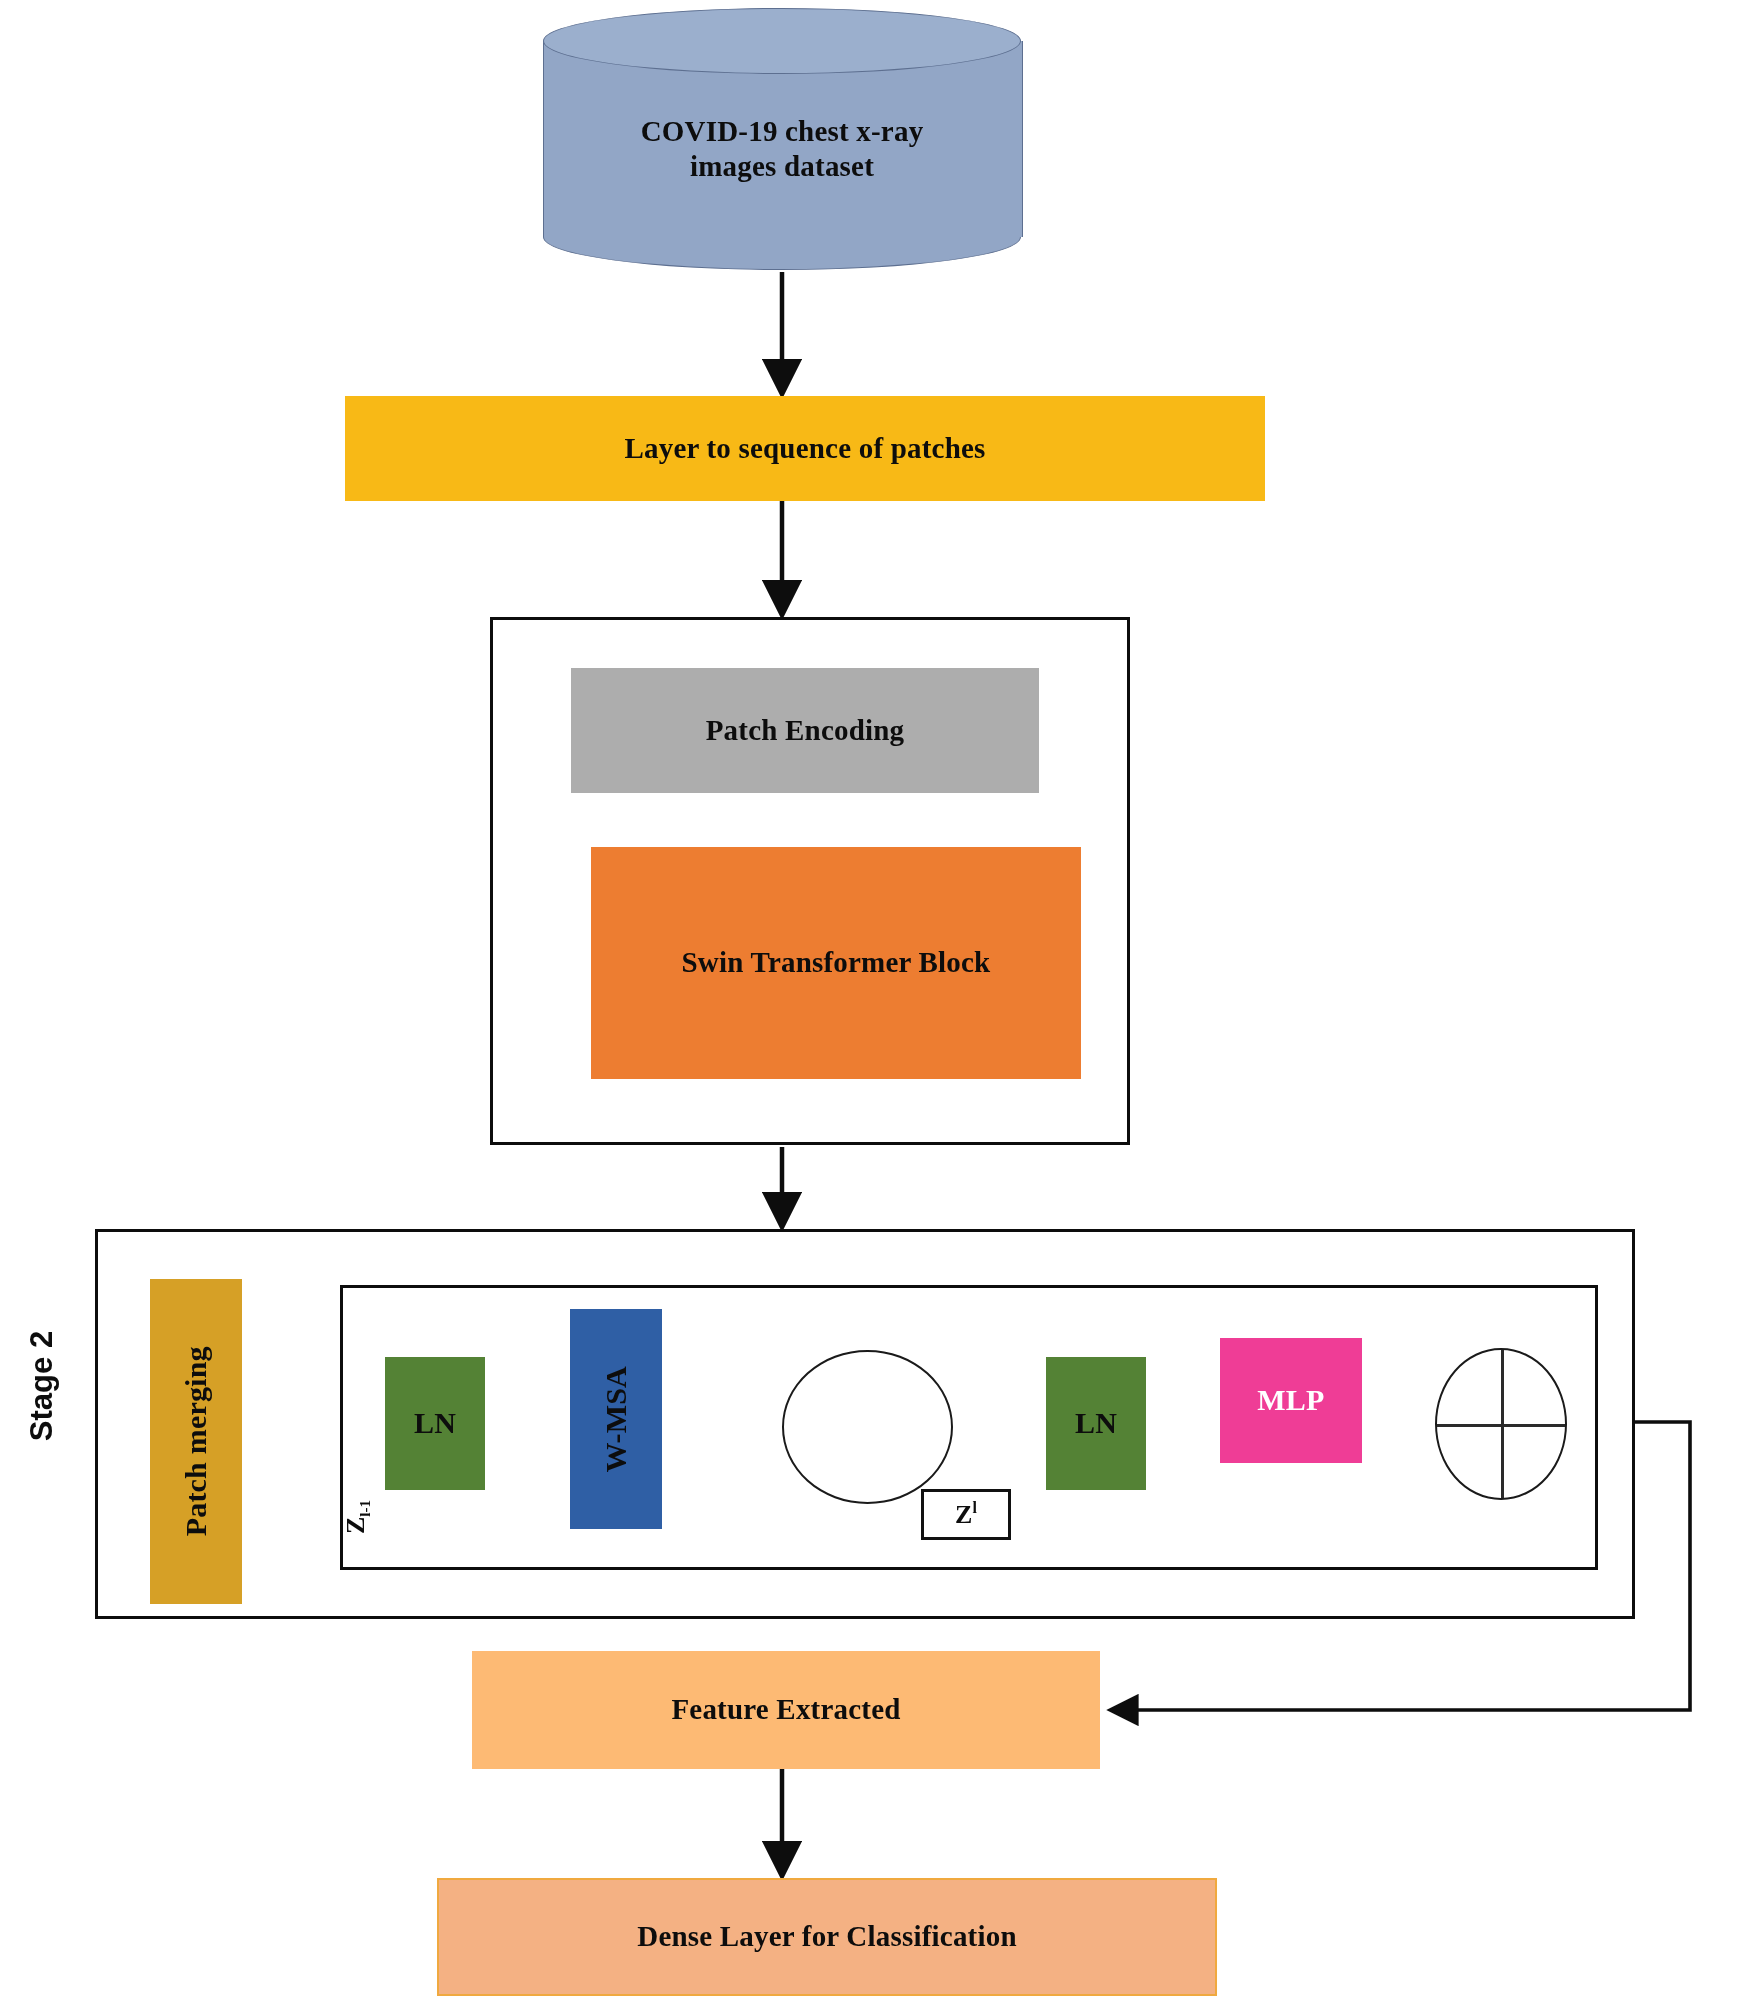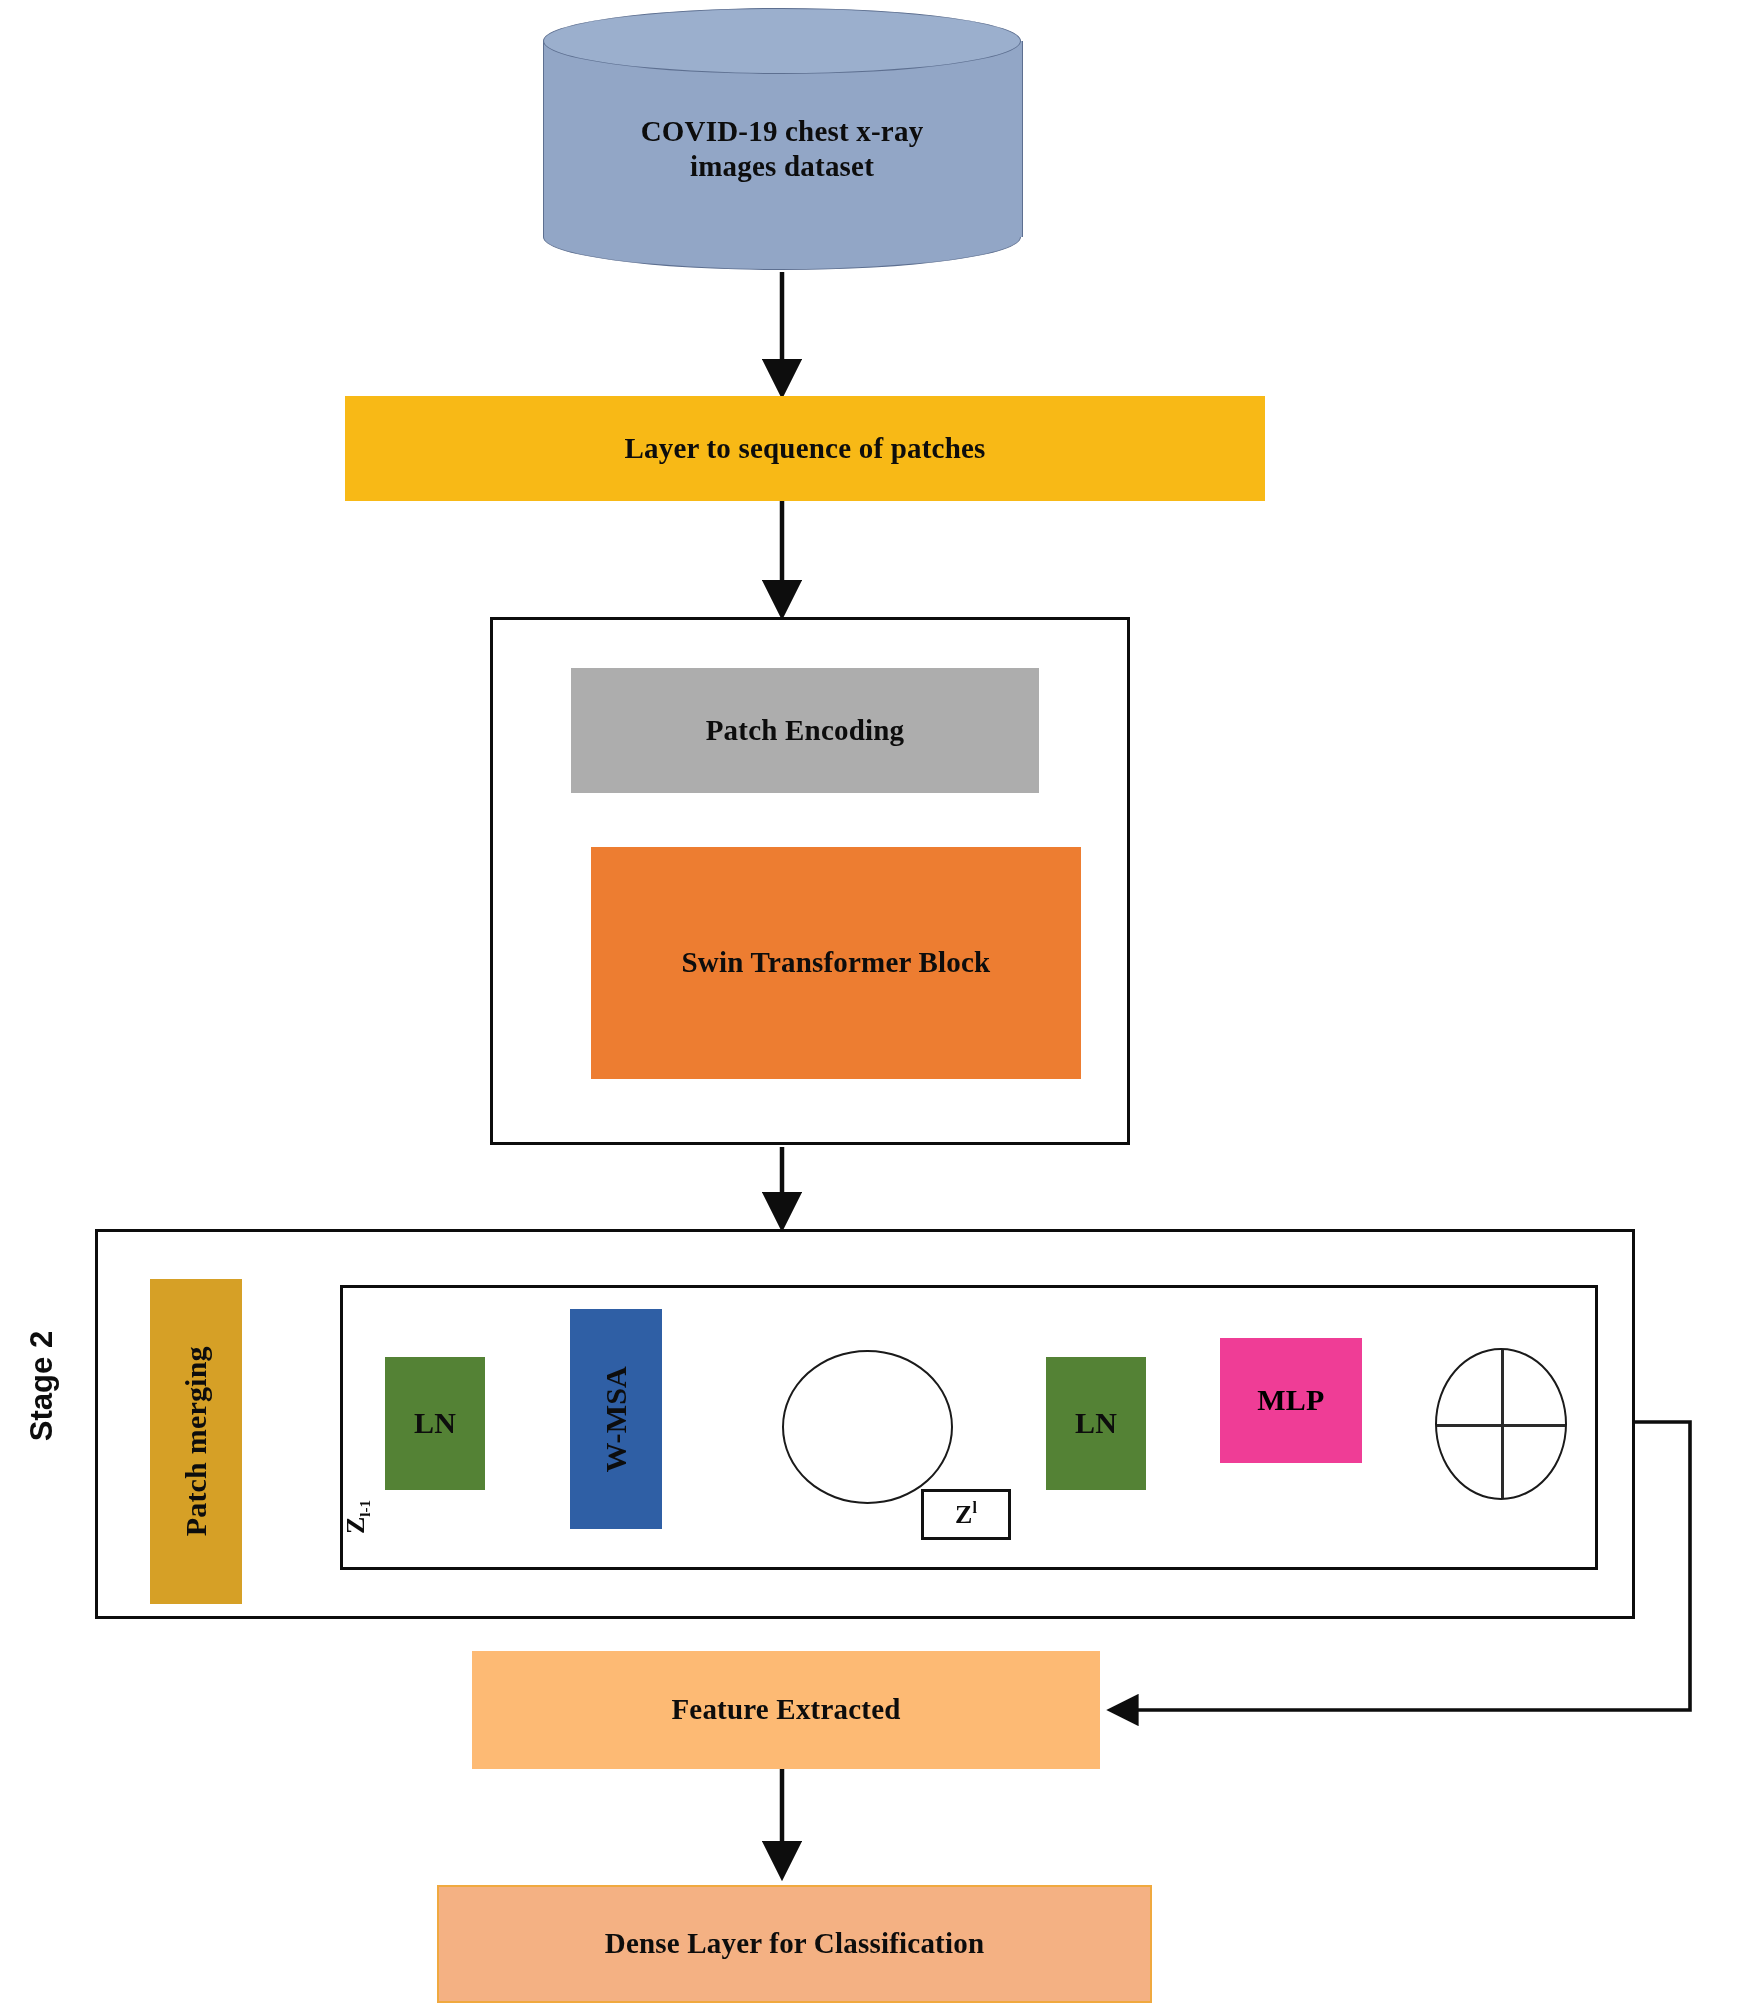--- a/index.html
+++ b/index.html
@@ -52,21 +52,21 @@
   .ln{background:#548235;}
   #ln1{left:385px;top:1357px;width:100px;height:133px;}
   #ln1 .node-label{font-size:30px;color:#0d0d0d;}
   #ln2{left:1046px;top:1357px;width:100px;height:133px;}
   #ln2 .node-label{font-size:30px;color:#0d0d0d;}
 
   #wmsa{left:570px;top:1309px;width:92px;height:220px;background:#2f5fa5;}
   #wmsa .node-label{transform:rotate(-90deg);white-space:nowrap;font-size:30px;color:#0d0d0d;width:auto;}
 
   #mlp{left:1220px;top:1338px;width:142px;height:125px;background:#ef3d96;}
-  #mlp .node-label{font-size:30px;color:#000000;}
+  #mlp .node-label{font-size:30px;color:#ffffff;}
 
   
   .sumcircle{position:absolute;border:2.5px solid #1a1a1a;border-radius:50%;background:#ffffff;}
   #sum1{left:782px;top:1350px;width:167px;height:150px;}
   #sum2{left:1435px;top:1348px;width:128px;height:148px;}
   .cross-h{position:absolute;left:0;top:50%;width:100%;height:2.5px;background:#2a2a2a;}
   .cross-v{position:absolute;left:50%;top:0;width:2.5px;height:100%;background:#2a2a2a;}
 
   
   #zlabel1{position:absolute;left:356px;top:1479px;width:40px;height:70px;
@@ -74,21 +74,21 @@
     font-size:26px;color:#0d0d0d;white-space:nowrap;}
   #zlabel1 sub{font-size:15px;font-weight:bold;}
   #zbox{left:921px;top:1489px;width:90px;height:51px;background:#ffffff;border:3px solid #111;}
   #zbox .node-label{font-size:26px;}
   #zbox sup{font-size:16px;}
 
   
   #feature{left:472px;top:1651px;width:628px;height:118px;background:#fdba74;}
   #feature .node-label{font-size:29px;}
 
-  #dense{left:437px;top:1878px;width:715px;height:118px;background:#f4b183;border:2px solid #f0a93f;margin-top:7px;}
+  #dense{left:437px;top:1878px;width:780px;height:118px;background:#f4b183;border:2px solid #f0a93f;}
   #dense .node-label{font-size:29px;}
 
   
   #wires{position:absolute;left:0;top:0;width:1750px;height:2006px;pointer-events:none;}
 </style>
 </head>
 <body>
 
 <div class="stage">
 

